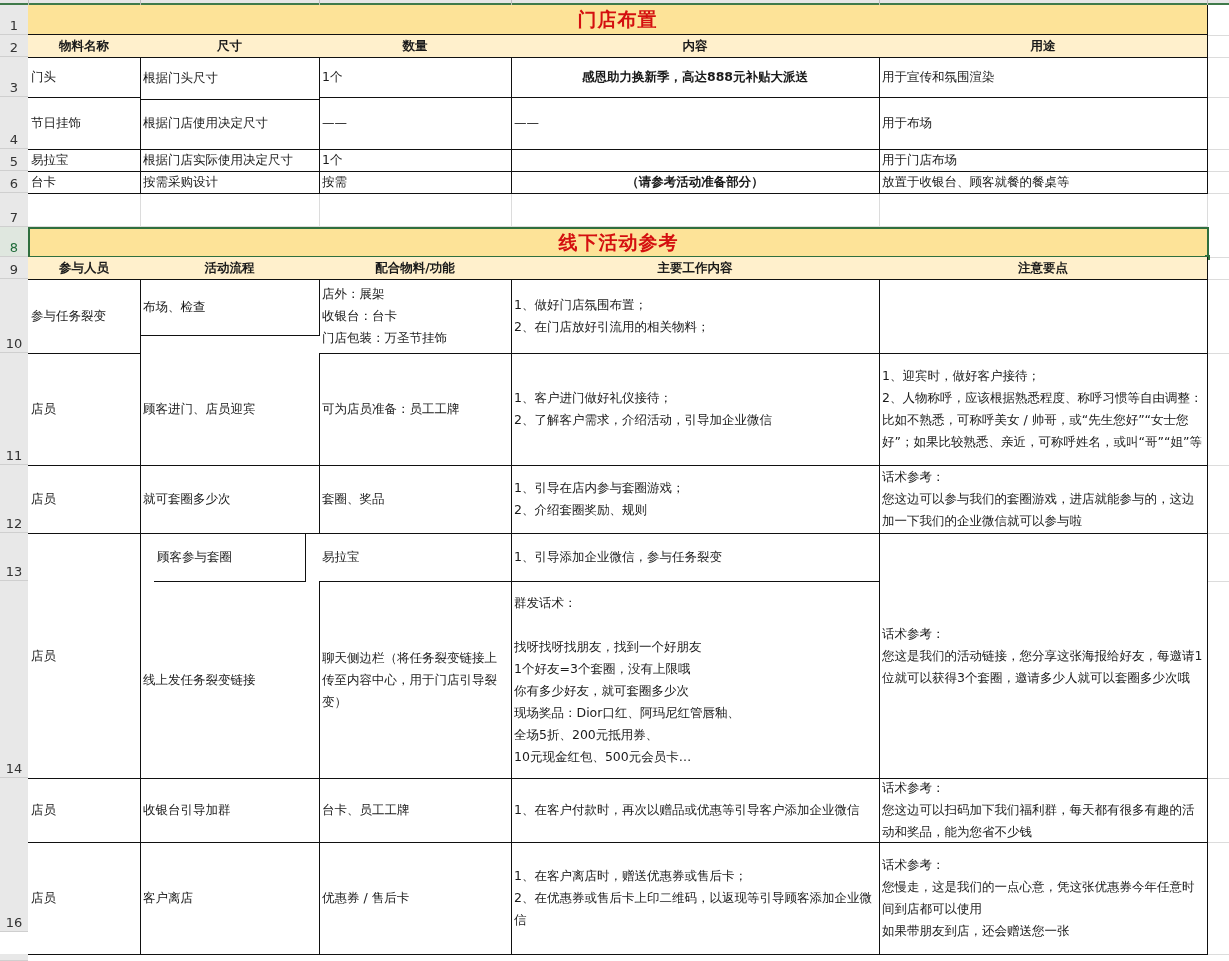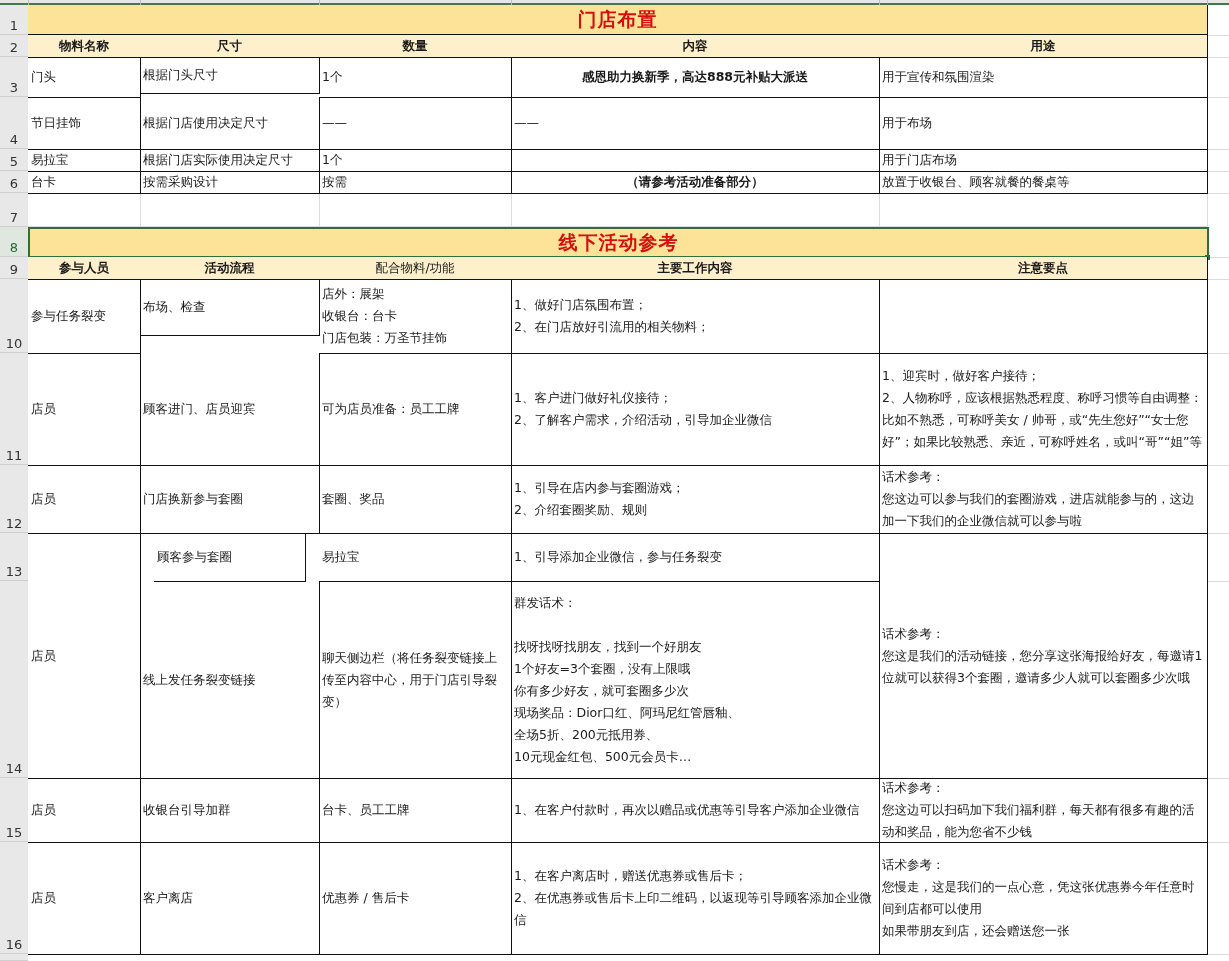--- a/index.html
+++ b/index.html
@@ -22,21 +22,21 @@
   .rowhdr.sel { color:#1f6b3a; background:#dfe7df; }
   .gridline-v { position:absolute; width:1px; background:#dcdcdc; }
   .gridline-h { position:absolute; height:1px; background:#dcdcdc; }
   .cell {
     position:absolute; box-sizing:border-box; border-right:1px solid #111; border-bottom:1px solid #111;
     padding:2px 3px; display:flex; align-items:center; line-height:22px; font-size:12.5px;
     white-space:pre-wrap; overflow:hidden;
   }
   .cell.center { justify-content:center; text-align:center;font-weight:bold; }
   .cell.hdr { background:#fff0cc; font-weight:bold; justify-content:center; }
-  .cell.hdr.normal { font-weight:normal; }
+  .cell.hdr.normal { font-weight:bold; }
   .title-bar {
     position:absolute; box-sizing:border-box; background:#fde398;
     display:flex; align-items:center; justify-content:center;
     color:#d40f0f; font-weight:bold; font-size:19px; letter-spacing:1px;
     border-bottom:1px solid #111; border-right:1px solid #111;
   }
   .title-bar.selected { border:2px solid #2f6f3e; }
   .sel-handle { position:absolute; width:5px; height:5px; background:#2f6f3e; }
 </style>
 </head>
@@ -59,21 +59,21 @@
 <div class="rowhdr" style="top:171px;height:22px">6</div>
 <div class="rowhdr" style="top:193px;height:34px">7</div>
 <div class="rowhdr sel" style="top:227px;height:30px">8</div>
 <div class="rowhdr" style="top:257px;height:22px">9</div>
 <div class="rowhdr" style="top:279px;height:74px">10</div>
 <div class="rowhdr" style="top:353px;height:112px">11</div>
 <div class="rowhdr" style="top:465px;height:68px">12</div>
 <div class="rowhdr" style="top:533px;height:48px">13</div>
 <div class="rowhdr" style="top:581px;height:197px">14</div>
 <div class="rowhdr" style="top:778px;height:64px">15</div>
-<div class="rowhdr" style="top:842px;height:112px">16</div>
+<div class="rowhdr" style="top:820px;height:112px">16</div>
 <div class="rowhdr" style="top:954px;height:7px"></div>
 
 <div class="gridline-v" style="left:140px;top:193px;height:34px"></div>
 <div class="gridline-v" style="left:319px;top:193px;height:34px"></div>
 <div class="gridline-v" style="left:511px;top:193px;height:34px"></div>
 <div class="gridline-v" style="left:879px;top:193px;height:34px"></div>
 <div class="gridline-v" style="left:1207px;top:193px;height:34px"></div>
 <div class="gridline-h" style="left:1208px;top:35px;width:21px"></div>
 <div class="gridline-h" style="left:1208px;top:57px;width:21px"></div>
 <div class="gridline-h" style="left:1208px;top:97px;width:21px"></div>
@@ -93,21 +93,21 @@
 
 <div class="title-bar" style="left:28px;top:5px;width:1180px;height:30px">门店布置</div>
 
 <div class="cell hdr" style="left:28px;top:35px;width:113px;height:23px">物料名称</div>
 <div class="cell hdr" style="left:140px;top:35px;width:180px;height:23px">尺寸</div>
 <div class="cell hdr" style="left:319px;top:35px;width:193px;height:23px">数量</div>
 <div class="cell hdr" style="left:511px;top:35px;width:369px;height:23px">内容</div>
 <div class="cell hdr" style="left:879px;top:35px;width:329px;height:23px">用途</div>
 
 <div class="cell" style="left:28px;top:57px;width:113px;height:41px">门头</div>
-<div class="cell" style="left:140px;top:57px;width:180px;height:37px">根据门头尺寸</div>
+<div class="cell" style="left:140px;top:57px;width:180px;height:43px">根据门头尺寸</div>
 <div class="cell" style="left:319px;top:57px;width:193px;height:41px">1个</div>
 <div class="cell center" style="left:511px;top:57px;width:369px;height:41px">感恩助力换新季，高达888元补贴大派送</div>
 <div class="cell" style="left:879px;top:57px;width:329px;height:41px">用于宣传和氛围渲染</div>
 
 <div class="cell" style="left:28px;top:97px;width:113px;height:53px">节日挂饰</div>
 <div class="cell" style="left:140px;top:97px;width:180px;height:53px">根据门店使用决定尺寸</div>
 <div class="cell" style="left:319px;top:97px;width:193px;height:53px">——</div>
 <div class="cell" style="left:511px;top:97px;width:369px;height:53px">——</div>
 <div class="cell" style="left:879px;top:97px;width:329px;height:53px">用于布场</div>
 
@@ -143,21 +143,21 @@
 
 <div class="cell" style="left:28px;top:353px;width:113px;height:113px">店员</div>
 <div class="cell" style="left:140px;top:353px;width:180px;height:113px">顾客进门、店员迎宾</div>
 <div class="cell" style="left:319px;top:353px;width:193px;height:113px">可为店员准备：员工工牌</div>
 <div class="cell" style="left:511px;top:353px;width:369px;height:113px">1、客户进门做好礼仪接待；
 2、了解客户需求，介绍活动，引导加企业微信</div>
 <div class="cell" style="left:879px;top:353px;width:329px;height:113px">1、迎宾时，做好客户接待；
 2、人物称呼，应该根据熟悉程度、称呼习惯等自由调整：比如不熟悉，可称呼美女 / 帅哥，或“先生您好”“女士您好”；如果比较熟悉、亲近，可称呼姓名，或叫“哥”“姐”等</div>
 
 <div class="cell" style="left:28px;top:465px;width:113px;height:69px">店员</div>
-<div class="cell" style="left:140px;top:465px;width:180px;height:69px">门店换新参与套圈</div>
+<div class="cell" style="left:140px;top:465px;width:180px;height:69px">就可套圈多少次</div>
 <div class="cell" style="left:319px;top:465px;width:193px;height:69px">套圈、奖品</div>
 <div class="cell" style="left:511px;top:465px;width:369px;height:69px">1、引导在店内参与套圈游戏；
 2、介绍套圈奖励、规则</div>
 <div class="cell" style="left:879px;top:465px;width:329px;height:69px">话术参考：
 您这边可以参与我们的套圈游戏，进店就能参与的，这边加一下我们的企业微信就可以参与啦</div>
 
 <div class="cell" style="left:28px;top:533px;width:113px;height:246px">店员</div>
 <div class="cell" style="left:154px;top:533px;width:152px;height:49px">顾客参与套圈</div>
 <div class="cell" style="left:319px;top:533px;width:193px;height:49px">易拉宝</div>
 <div class="cell" style="left:511px;top:533px;width:369px;height:49px">1、引导添加企业微信，参与任务裂变</div>

